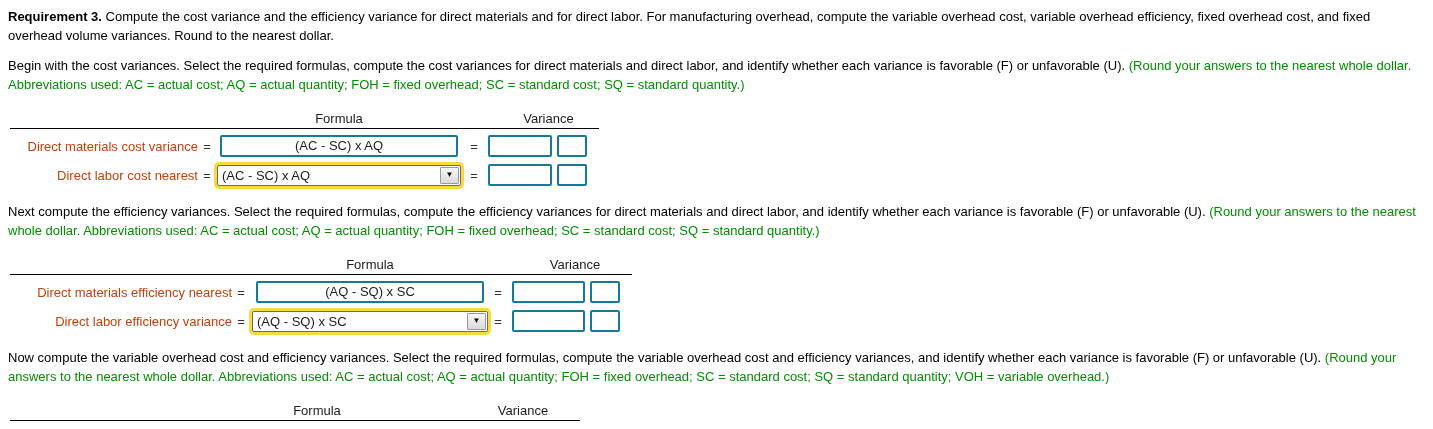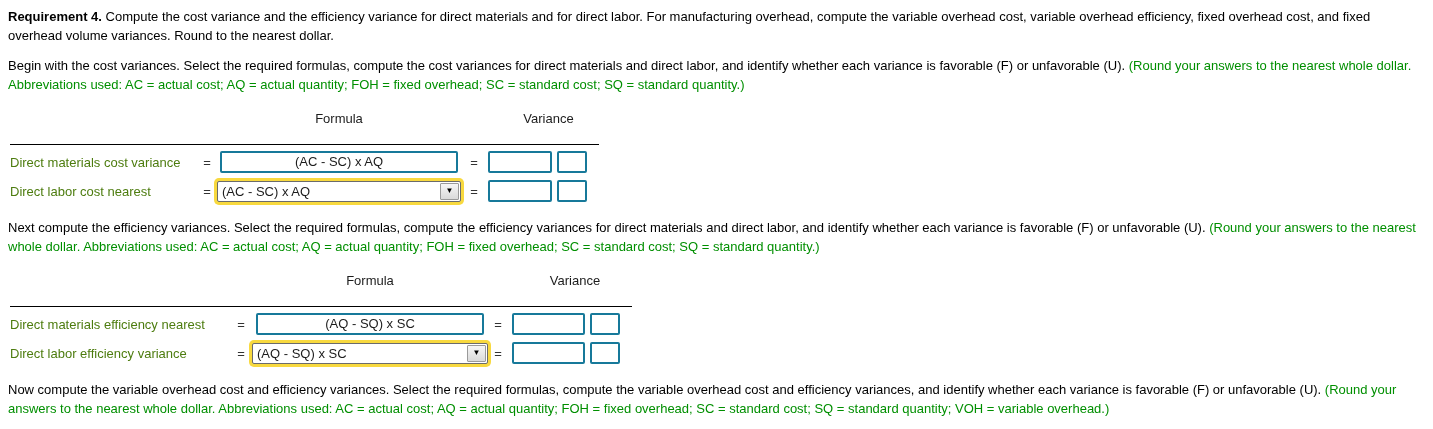--- a/index.html
+++ b/index.html
@@ -8,24 +8,24 @@
     width: 1433px; height: 429px; overflow: hidden;
     font-family: "Liberation Sans", "DejaVu Sans", sans-serif;
     font-size: 13px; line-height: 19px; color: #000;
     padding: 7px 8px 0 8px;
   }
   .para { width: 1417px; margin-bottom: 11px; }
   .para b { font-weight: bold; }
   .green { color: #008f00; }
 
   .vtable { display: inline-block; margin: 4px 0 15px 2px; }
-  .thead { display: flex; align-items: flex-end; border-bottom: 1.5px solid #000; padding-bottom: 16px; }
+  .thead { display: flex; align-items: flex-end; border-bottom: 1.5px solid #000; padding-bottom: 0; }
   .trow  { display: flex; align-items: center; margin-top: 5px; height: 24px; }
 
-  .rlabel { width: var(--labelw); color: #4d7c0f; }
+  .rlabel { width: var(--labelw); color: #c2410c; text-align: right; }
   .eq  { width: 18px; text-align: center; color: #333; }
   .eq2 { width: var(--eq2w); }
   .fcell { width: var(--fw); display: flex; align-items: center; justify-content: center; }
   .hcell { text-align: center; color: #1c1c1c; }
   .vhead { width: calc(var(--vm) + var(--vw) + 5px + 30px); text-align: center; color: #1c1c1c; margin-left: 12px; }
 
   .fdisplay {
     width: var(--boxw); height: 22px; line-height: 18px;
     border: 2px solid #17799a; border-radius: 2px; background: #fff;
     text-align: center; color: #1c1c1c;
@@ -56,21 +56,21 @@
   .t1 { --labelw: 188px; --fw: 246px; --boxw: 238px; --selw: 244px; --eq2w: 24px; --vm: 2px; --vw: 64px; }
   .t2 { --labelw: 222px; --fw: 240px; --boxw: 228px; --selw: 236px; --eq2w: 16px; --vm: 6px; --vw: 73px; }
   .t3 { --labelw: 164px; --fw: 250px; --boxw: 239px; --selw: 242px; --eq2w: 12px; --vm: 6px; --vw: 73px; }
 </style>
 </head>
 <body>
 
 
 
 
-<div class="para"><b>Requirement 4.</b><span> Compute the cost variance and the efficiency variance for direct materials and for direct labor. For manufacturing overhead, compute the variable overhead cost, variable overhead efficiency, fixed overhead cost, and fixed overhead volume variances. Round to the nearest dollar.</span></div>
+<div class="para"><b>Requirement 3.</b><span> Compute the cost variance and the efficiency variance for direct materials and for direct labor. For manufacturing overhead, compute the variable overhead cost, variable overhead efficiency, fixed overhead cost, and fixed overhead volume variances. Round to the nearest dollar.</span></div>
 
 
 <div class="para"><span>Begin with the cost variances. Select the required formulas, compute the cost variances for direct materials and direct labor, and identify whether each variance is favorable (F) or unfavorable (U). </span><span class="green">(Round your answers to the nearest whole dollar. Abbreviations used: AC = actual cost; AQ = actual quantity; FOH = fixed overhead; SC = standard cost; SQ = standard quantity.)</span></div>
 
 <div class="vtable t1">
   <div class="thead">
     <div class="rlabel"></div>
       <div class="eq"></div>
     <div class="fcell hcell">Formula</div>
     <div class="eq eq2"></div>

